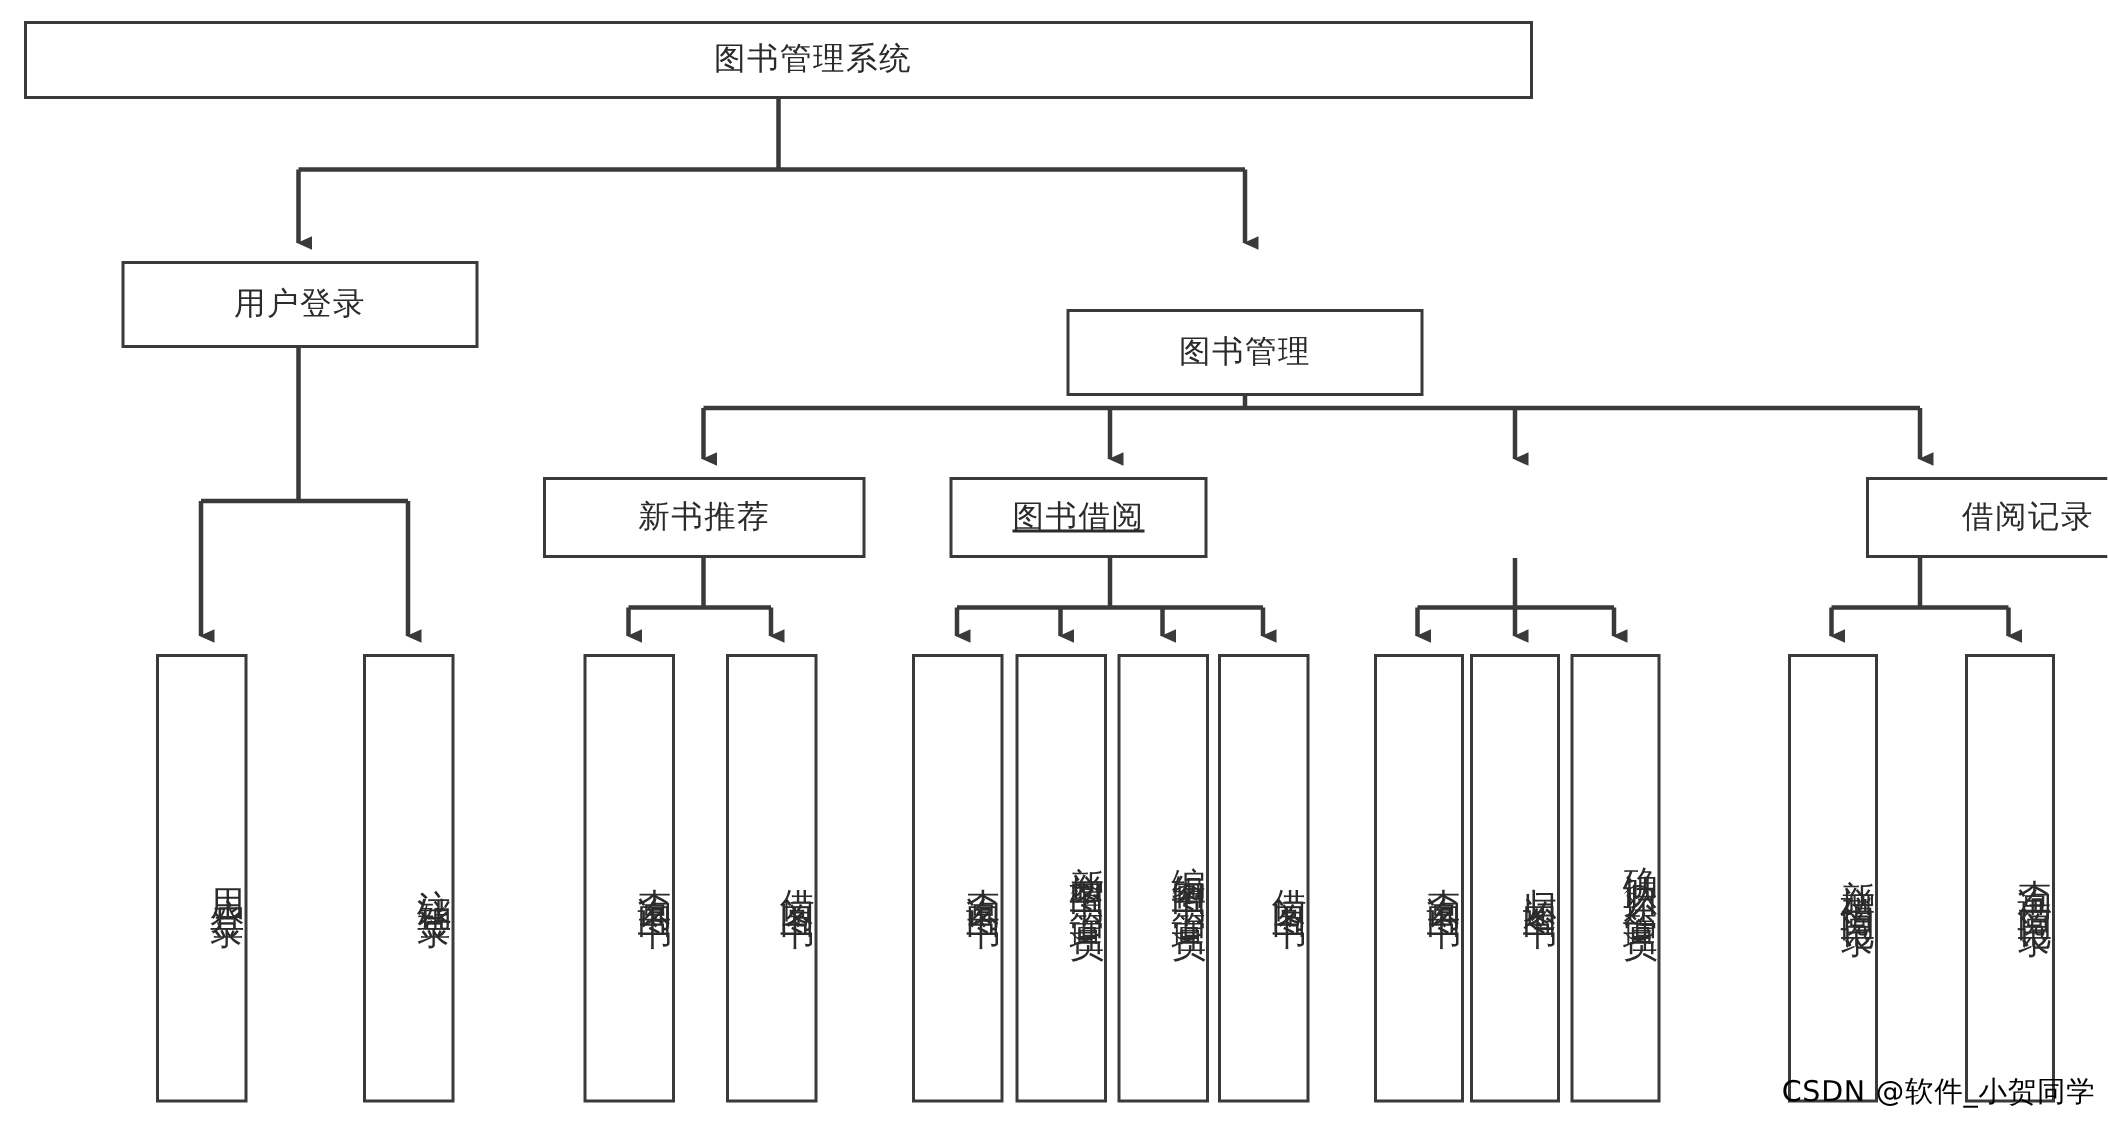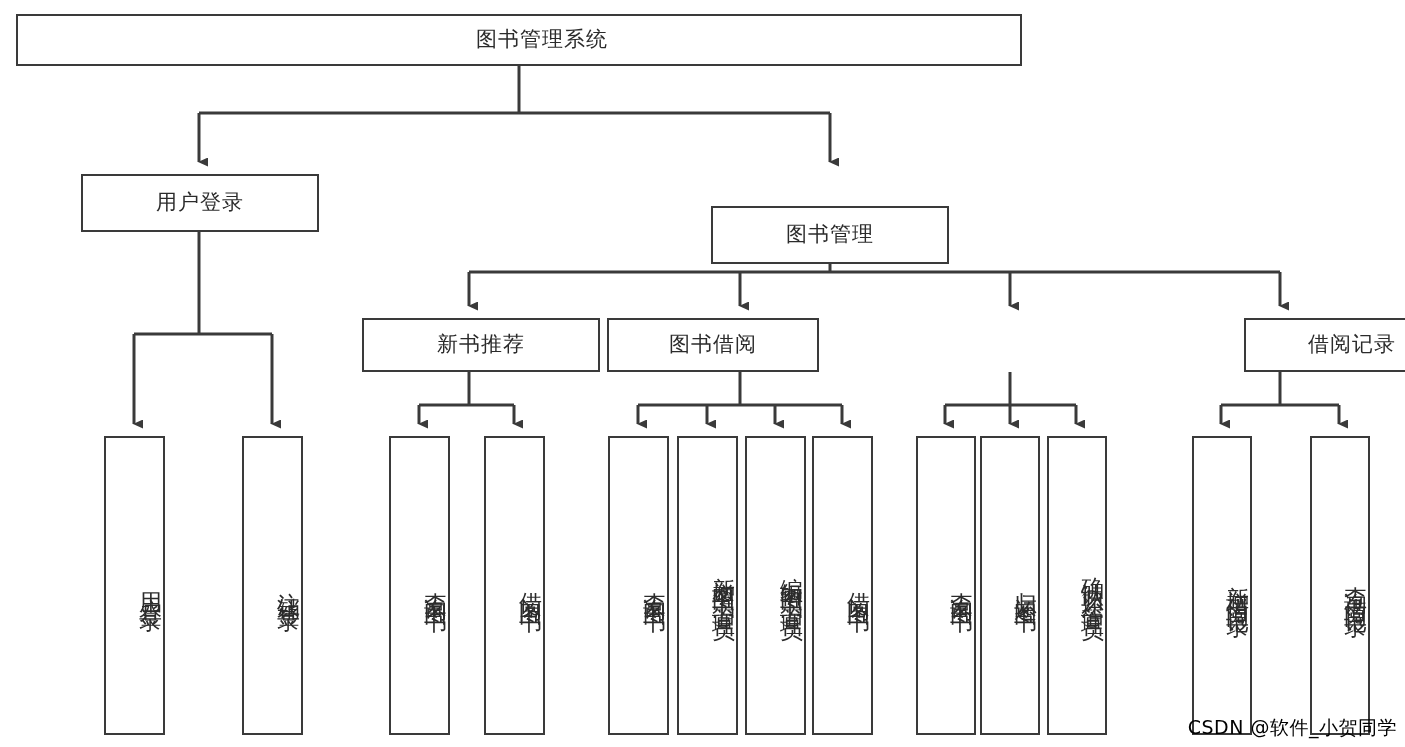--- a/index.html
+++ b/index.html
@@ -133,24 +133,24 @@
     <span class="node-label">图书管理系统</span>
   </div>
 
   <div class="node horiz" style="left:81px; top:174px; width:238px; height:58px;">
     <span class="node-label">用户登录</span>
   </div>
   <div class="node horiz" style="left:711px; top:174px; width:238px; height:58px;margin-top:32px;">
     <span class="node-label">图书管理</span>
   </div>
 
-  <div class="node horiz" style="left:362px; top:318px; width:238px; height:54px;">
+  <div class="node horiz" style="left:362px; top:318px; width:215px; height:54px;">
     <span class="node-label">新书推荐</span>
   </div>
-  <div class="node horiz" style="left:607px; top:318px; width:212px; height:54px;">
+  <div class="node horiz" style="left:633px; top:318px; width:172px; height:54px;text-decoration:underline;">
     <span class="node-label">图书借阅</span>
   </div>
   <div class="node horiz" style="left:1244px; top:318px; width:216px; height:54px;">
     <span class="node-label">借阅记录</span>
   </div>
 
   <div class="node vert" style="left:104px; top:436px; width:61px; height:299px;">
     <span class="node-label">用户登录</span>
   </div>
   <div class="node vert" style="left:242px; top:436px; width:61px; height:299px;">

